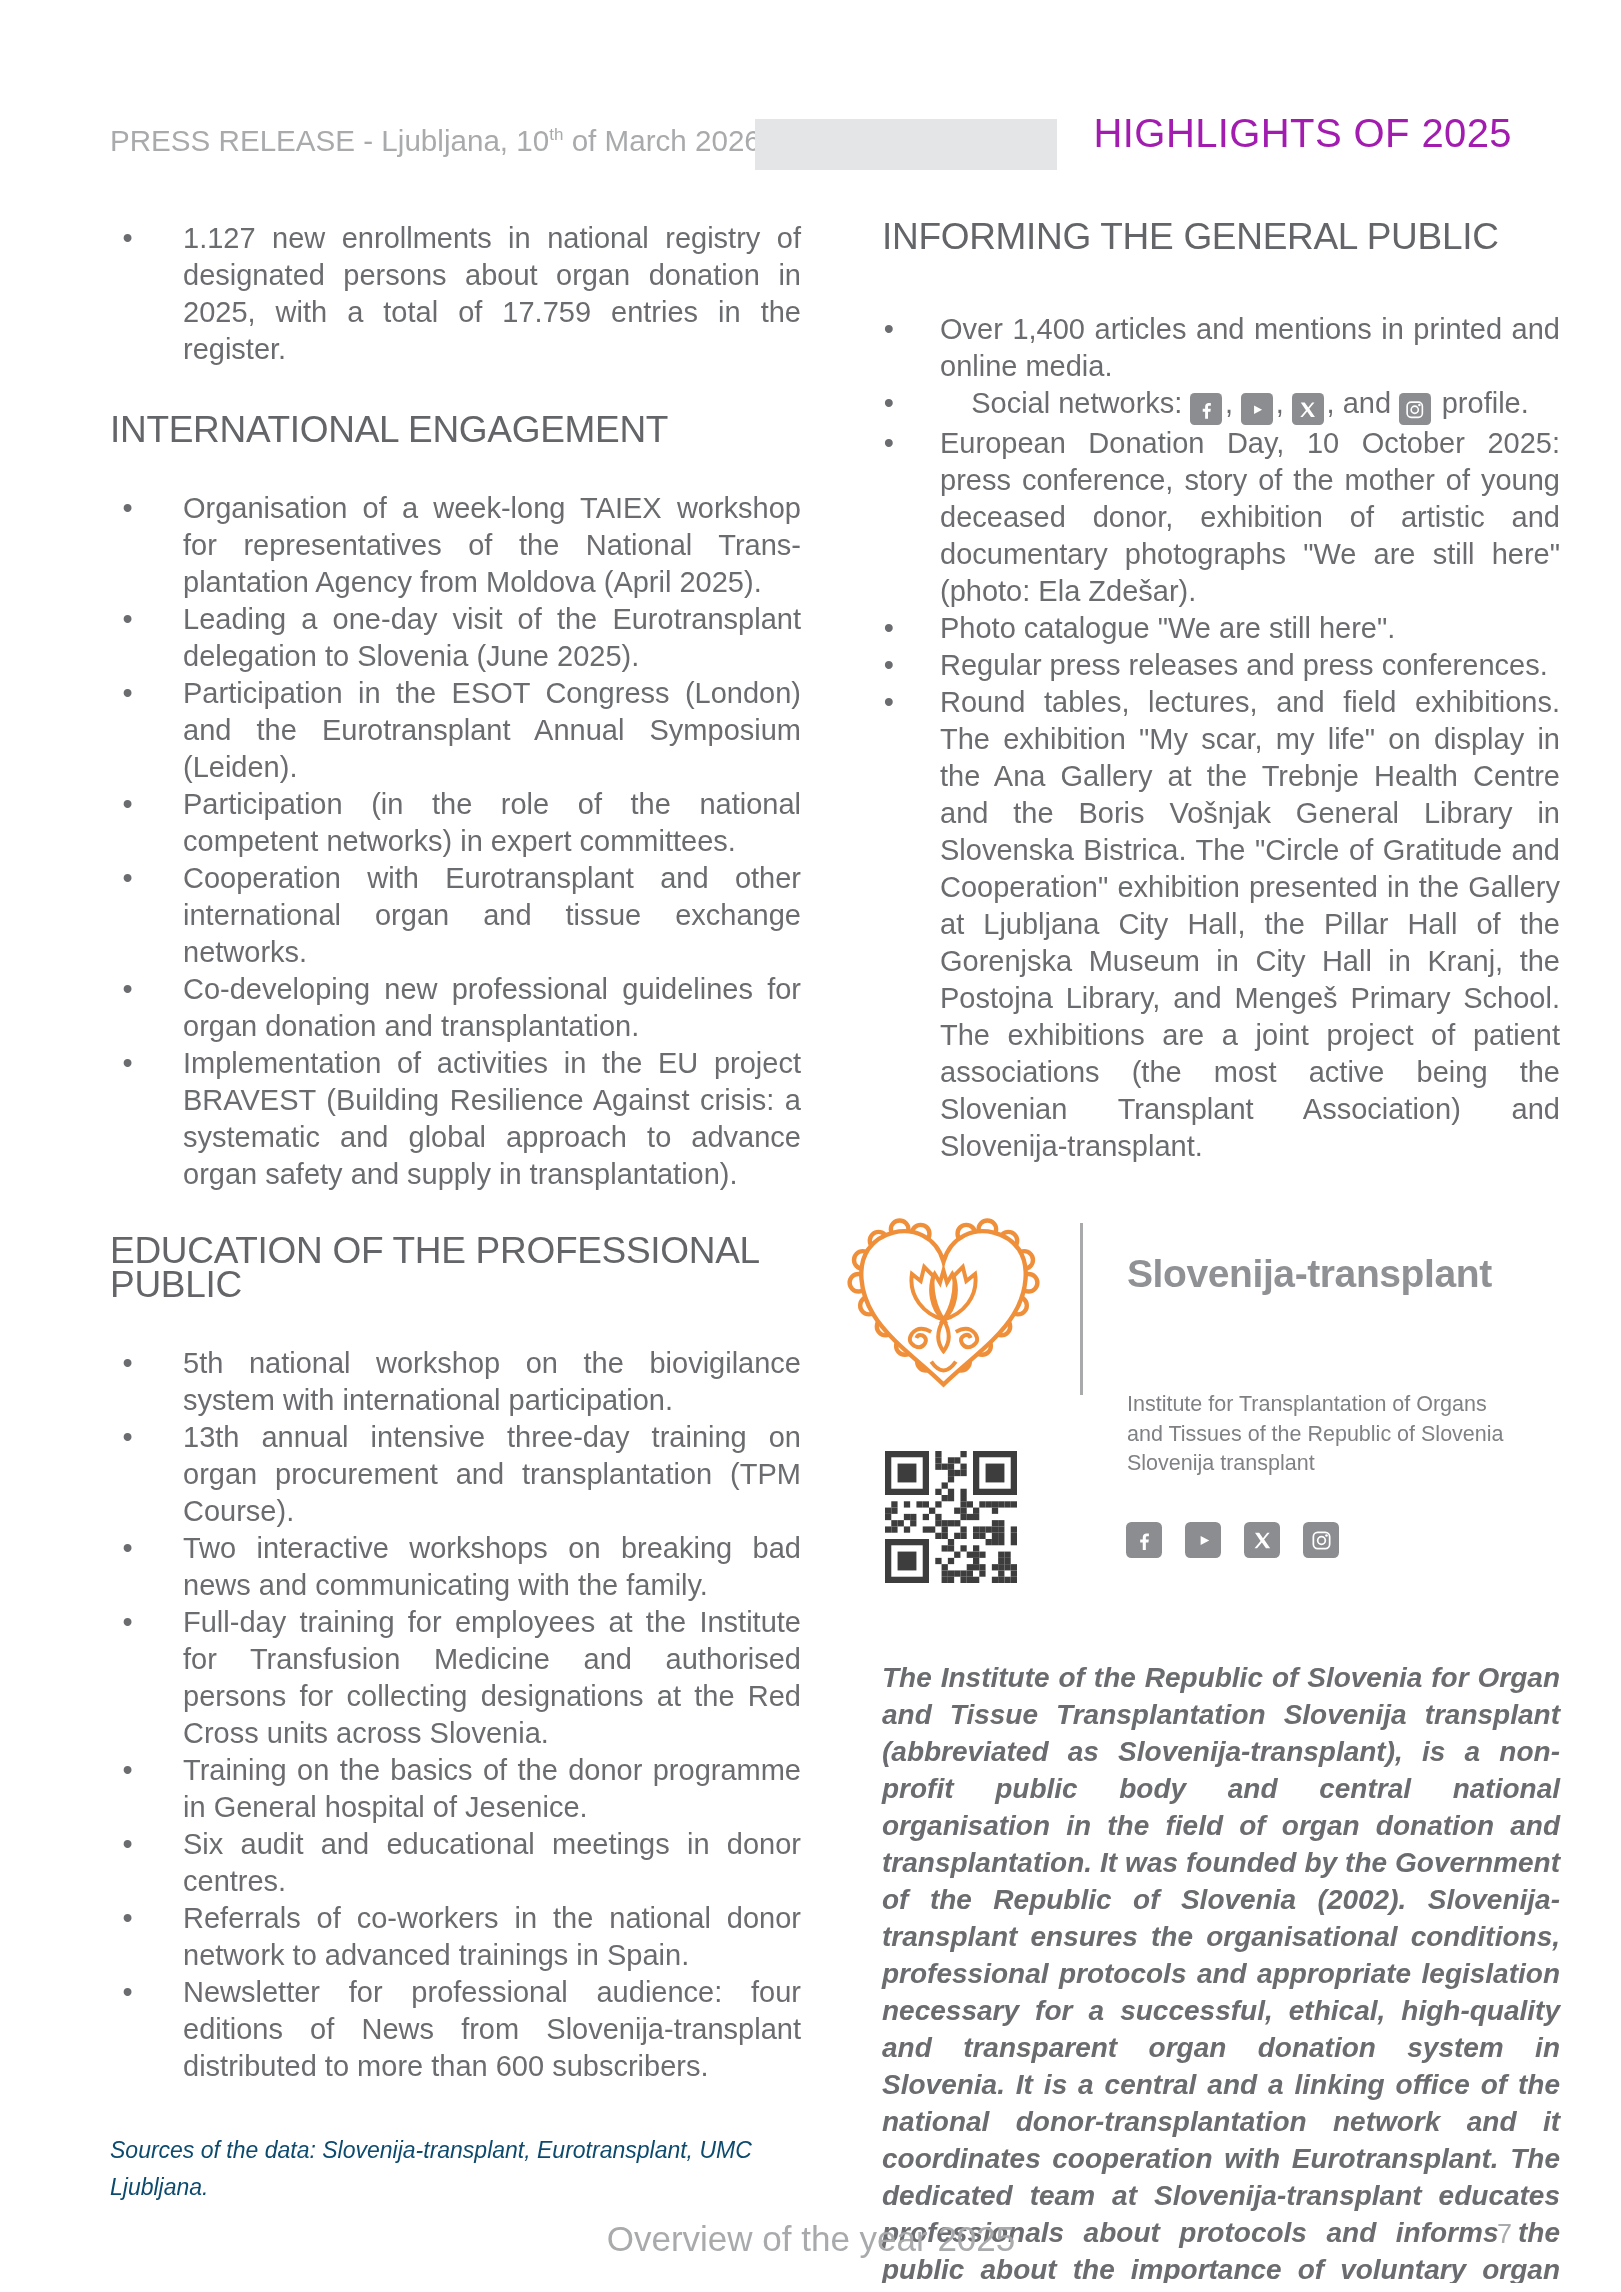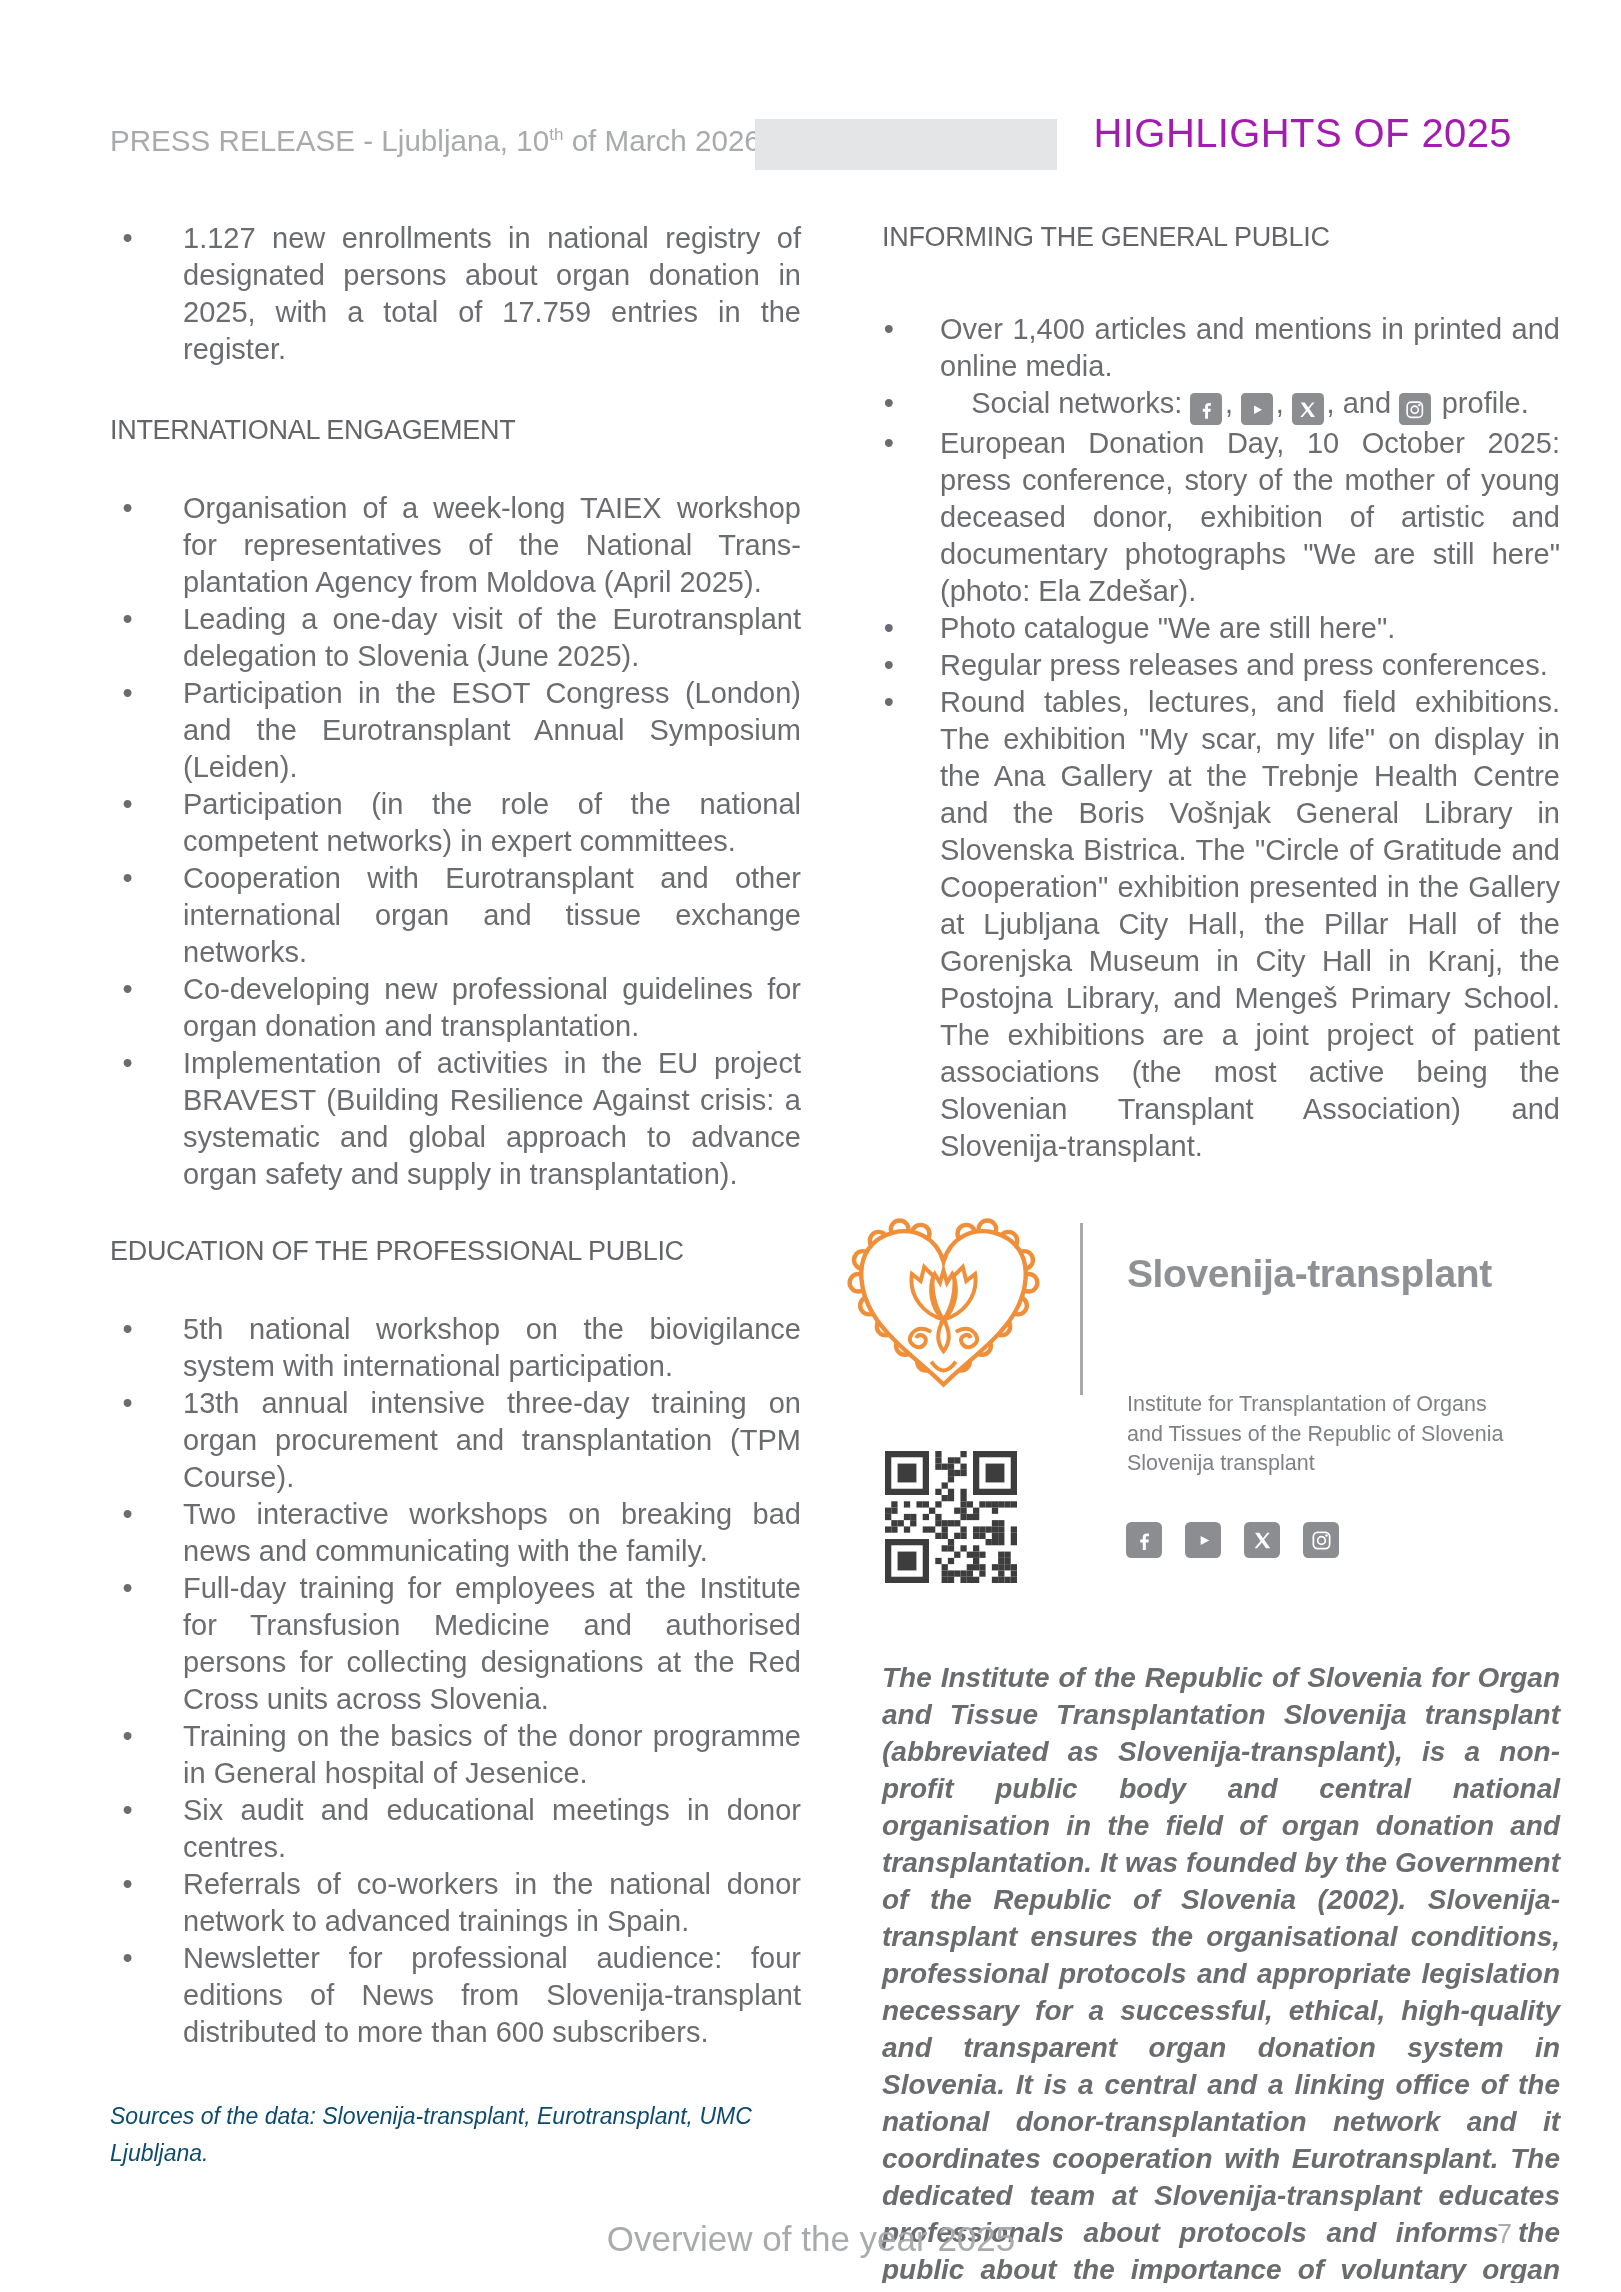--- a/index.html
+++ b/index.html
@@ -11,21 +11,21 @@
   .header-left { position:absolute; left:110px; top:124px; font-size:29.6px; color:#a8aaac; }
   .header-left sup { font-size:17px; }
   .header-bar  { position:absolute; left:755px; top:119px; width:302px; height:51px; background:#e4e5e6; }
   .header-right{ position:absolute; right:110px; top:111px; font-size:40px; color:#a21caf; letter-spacing:0.4px; }
 
   
   .col { position:absolute; font-size:29px; line-height:37px; }
   .col-left  { left:110px; top:220px; width:691px; }
   .col-right { left:882px; top:220px; width:678px; }
 
-  .section-title { font-size:27px; line-height:34px; color:#646568; letter-spacing:-0.3px; }
+  .section-title { font-size:37px; line-height:34px; color:#646568; letter-spacing:-0.3px; }
   .st-gap1 { margin-top:45px; margin-bottom:43px; }
   .st-gap2 { margin-top:41px; margin-bottom:43px; }
   .st-right { margin-bottom:57px; }
 
   ul.blist { list-style:none; margin:0; padding:0; }
   .blist li { display:flex; }
   .dot { flex:0 0 73px; padding-left:12.5px; box-sizing:border-box; }
   .col-right .dot { flex:0 0 58px; padding-left:1.8px; }
   .btxt { flex:1; text-align:justify; }
   .btxt.noj { text-align:center; }

